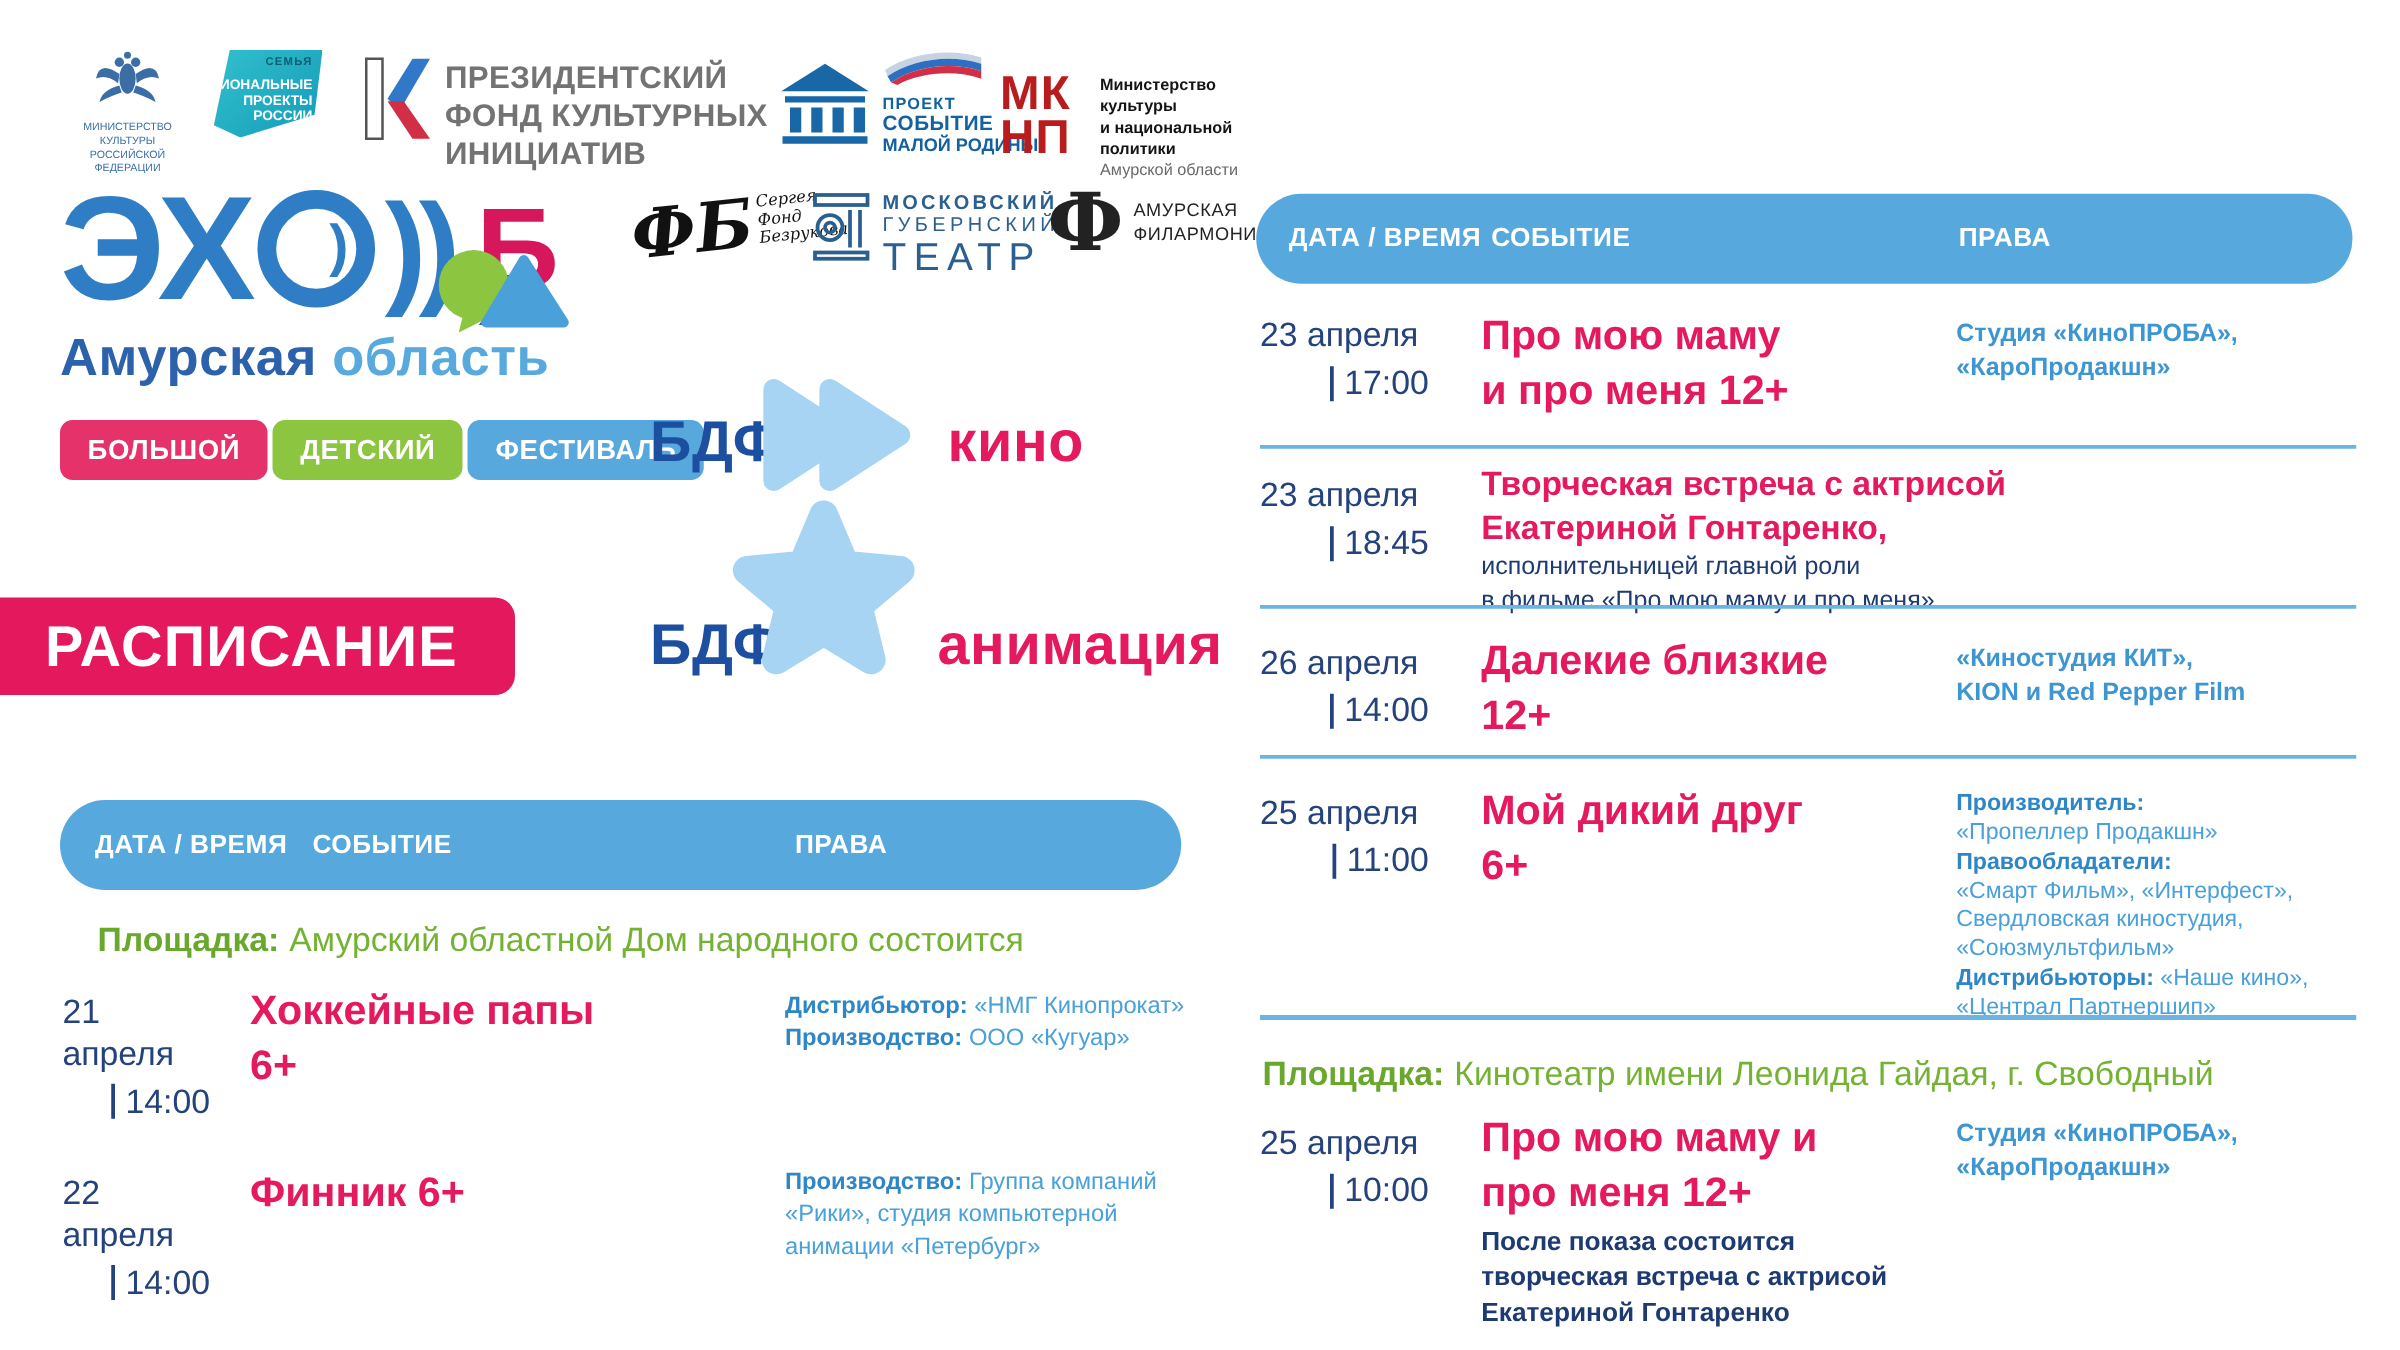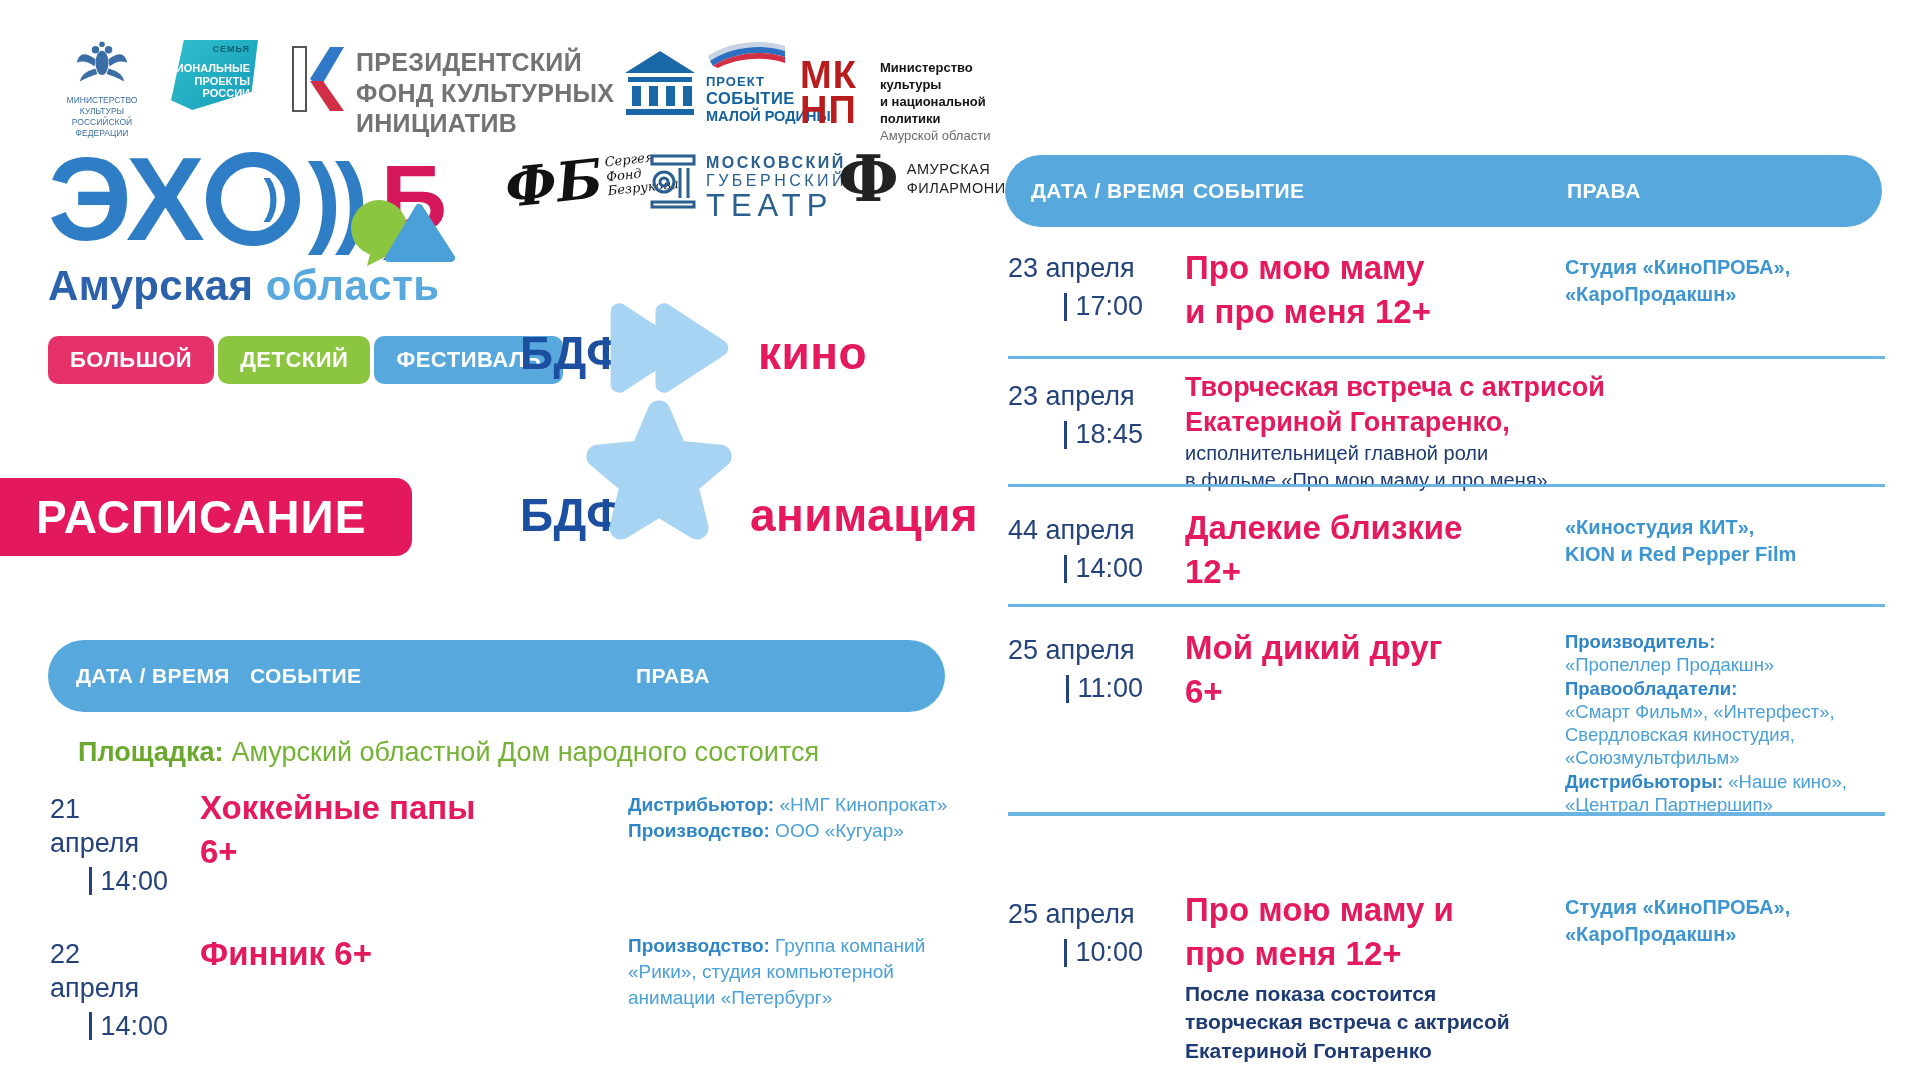--- a/index.html
+++ b/index.html
@@ -278,21 +278,21 @@
         <span>18:45</span>
       </div>
   </div>
   <div class="abs title title-sm" style="left:1185px;top:370px">Творческая встреча с актрисой
 Екатериной Гонтаренко,</div>
   <div class="abs note" style="left:1185px;top:440px">исполнительницей главной роли
 в фильме «Про мою маму и про меня»</div>
   <div class="sep" style="top:484px"></div>
 
   <div class="abs date" style="left:1008px;top:514px;width:135px">
-    <div>44 апреля</div>
+    <div>26 апреля</div>
     <div class="time">
         <span class="tbar"></span>
         <span>14:00</span>
       </div>
   </div>
   <div class="abs title" style="left:1185px;top:506px">Далекие близкие
 12+</div>
   <div class="abs rights-b" style="left:1565px;top:514px">«Киностудия КИТ»,
 KION и Red Pepper Film</div>
   <div class="sep" style="top:604px"></div>
@@ -308,20 +308,23 @@
 6+</div>
   <div class="abs rights r4" style="left:1565px;top:630px;width:328px">
     <div><b>Производитель:</b></div>
     <div>«Пропеллер Продакшн»</div>
     <div><b>Правообладатели:</b></div>
     <div>«Смарт Фильм», «Интерфест», Свердловская киностудия, «Союзмультфильм»</div>
     <div><b>Дистрибьюторы:</b> <span>«Наше кино», «Централ Партнершип»</span></div>
   </div>
   <div class="sep" style="top:812px;height:4px"></div>
 
+  <div class="abs venue" style="left:1010px;top:844px">
+    <b>Площадка:</b><span>Кинотеатр имени Леонида Гайдая, г. Свободный</span>
+  </div>
 
   <div class="abs date" style="left:1008px;top:898px;width:135px">
     <div>25 апреля</div>
     <div class="time">
         <span class="tbar"></span>
         <span>10:00</span>
       </div>
   </div>
   <div class="abs title" style="left:1185px;top:888px">Про мою маму и
 про меня 12+</div>

